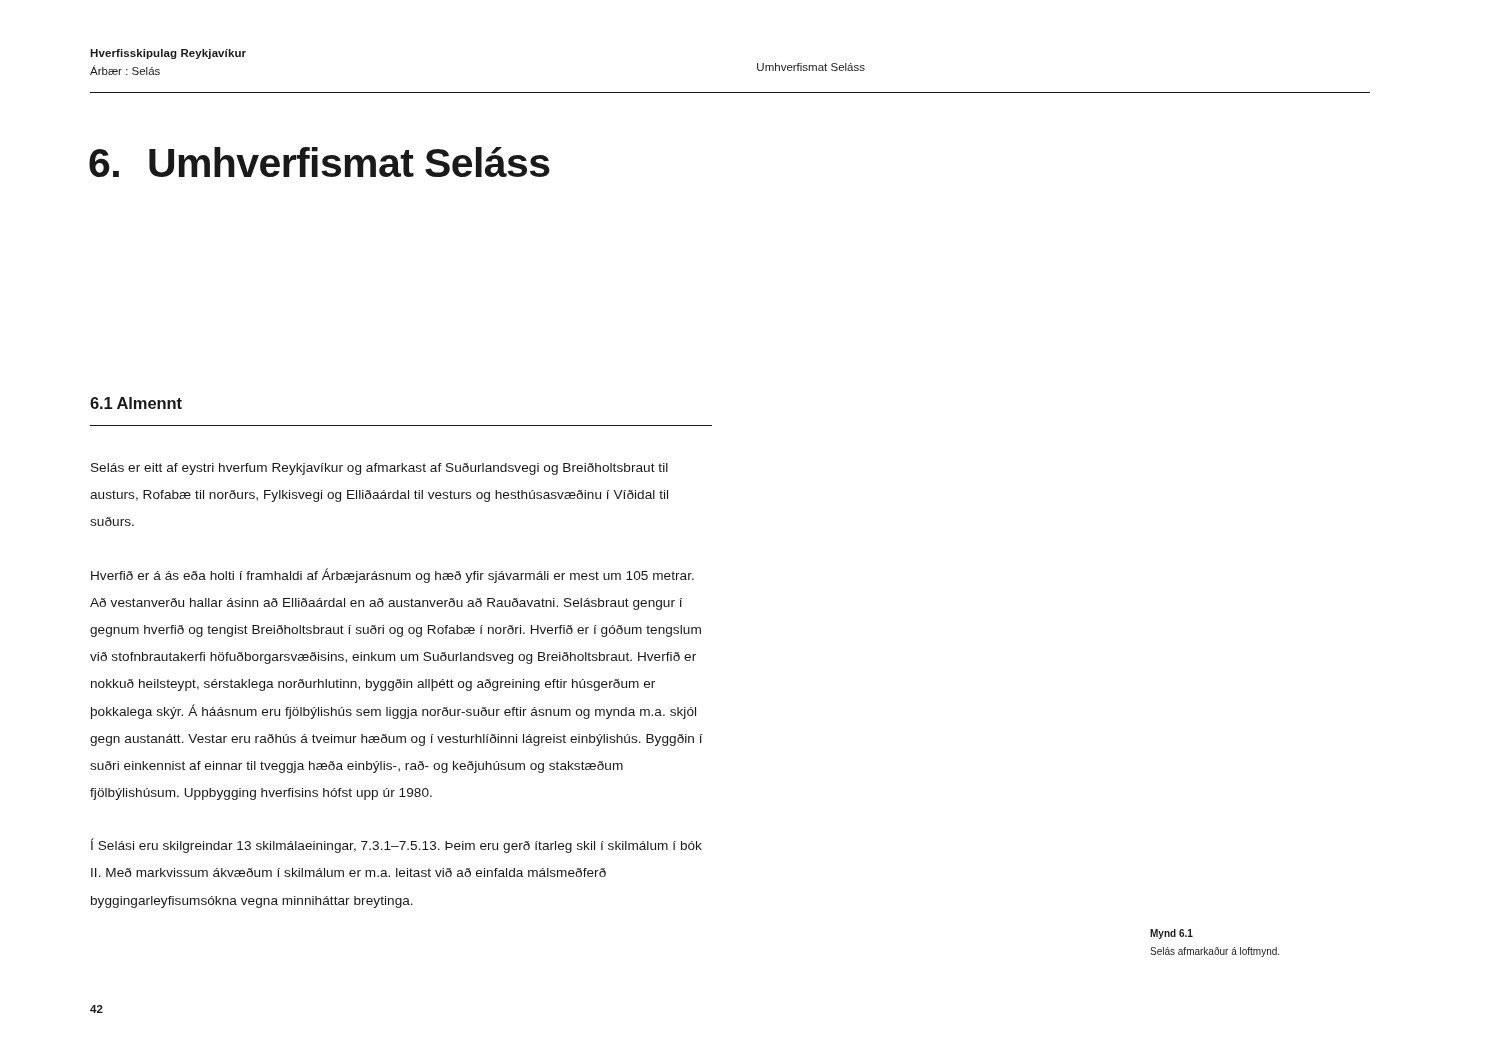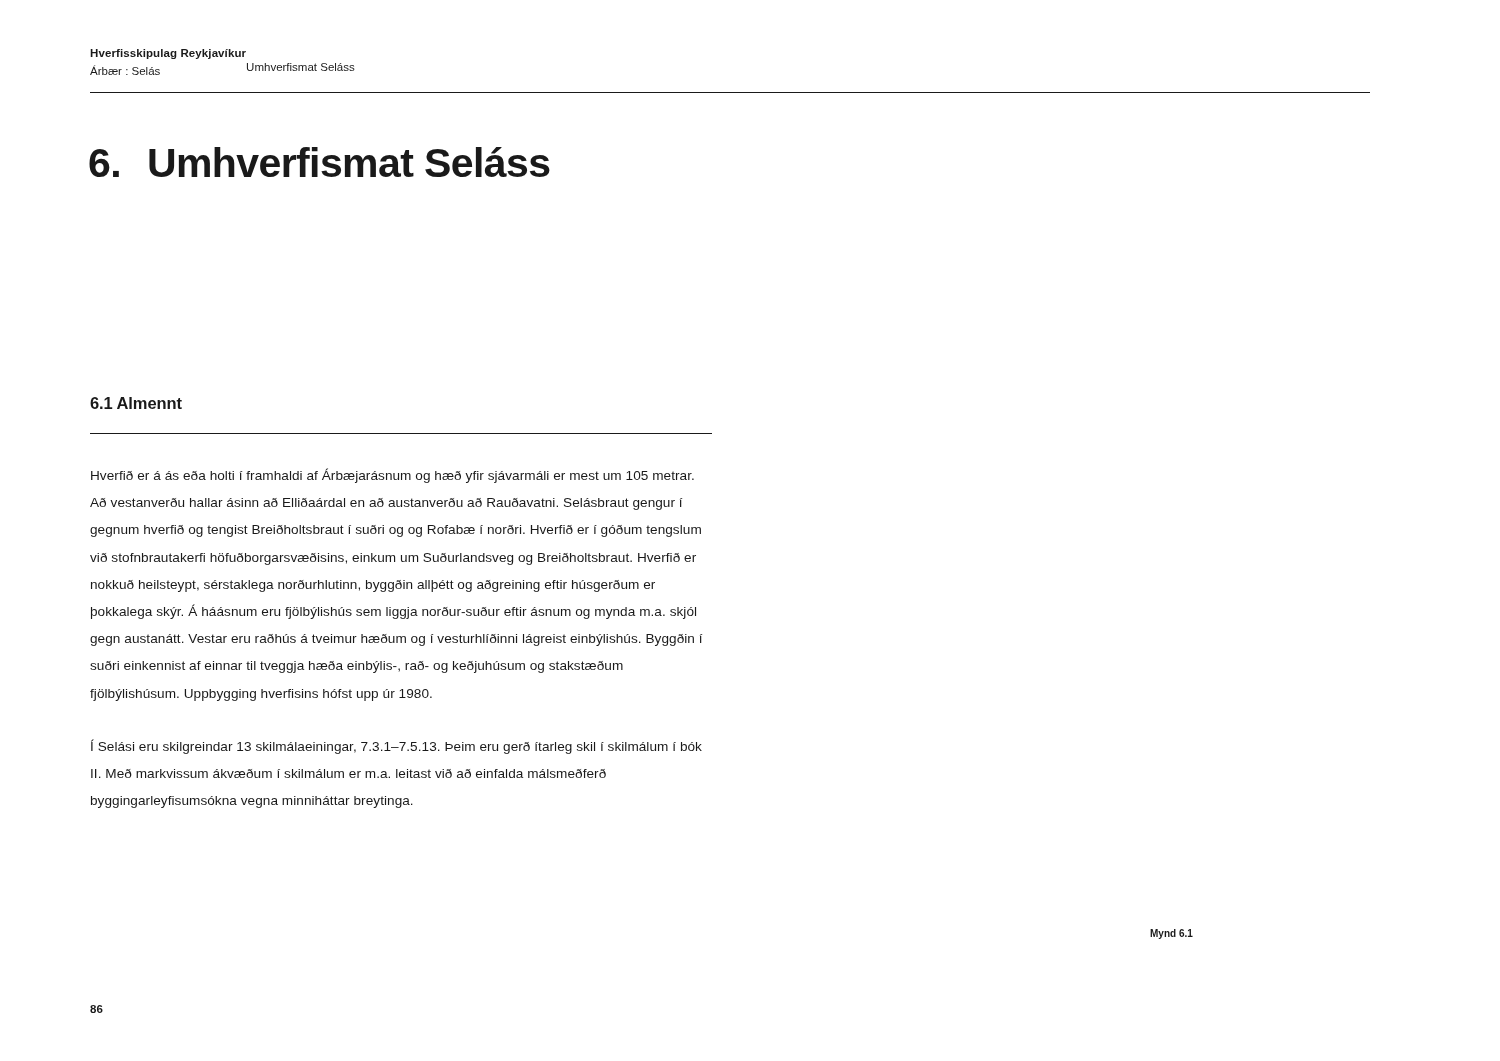--- a/index.html
+++ b/index.html
@@ -20,21 +20,21 @@
     inset: 0;
   }
 
   
   .header {
     position: absolute;
     left: 90px;
     top: 45px;
     width: 1280px;
     display: flex;
-    justify-content: flex-start;
+    justify-content: space-between;
     align-items: flex-start;
   }
   .header-left {
     font-size: 11.5px;
     line-height: 1.55;
   }
   .header-left .line1 {
     font-weight: 700;
     letter-spacing: 0.1px;
   }
@@ -75,21 +75,21 @@
   .section {
     position: absolute;
     left: 90px;
     top: 394px;
     width: 622px;
   }
   .section-heading {
     font-size: 16.5px;
     font-weight: 700;
     letter-spacing: -0.1px;
-    margin: 0 0 20px 0;
+    margin: 0 0 12px 0;
   }
   .section-rule {
     width: 622px;
     height: 1px;
     background: #1a1a1a;
     margin-bottom: 28px;
   }
   .body-par {
     font-size: 13.6px;
     line-height: 2.0;
@@ -142,23 +142,25 @@
   <div class="header-rule"></div>
 
   <div class="chapter-title">
     <span class="chapter-number">6.</span>
     <span class="chapter-text">Umhverfismat Seláss</span>
   </div>
 
   <div class="section">
     <h2 class="section-heading">6.1 Almennt</h2>
     <div class="section-rule"></div>
+    <p class="body-par">Selás er eitt af eystri hverfum Reykjavíkur og afmarkast af Suðurlandsvegi og Breiðholtsbraut til austurs, Rofabæ til norðurs, Fylkisvegi og Elliðaárdal til vesturs og hesthúsasvæðinu í Víðidal til suðurs.</p>
     <p class="body-par">Hverfið er á ás eða holti í framhaldi af Árbæjarásnum og hæð yfir sjávarmáli er mest um 105 metrar. Að vestanverðu hallar ásinn að Elliðaárdal en að austanverðu að Rauðavatni. Selásbraut gengur í gegnum hverfið og tengist Breiðholtsbraut í suðri og og Rofabæ í norðri. Hverfið er í góðum tengslum við stofnbrautakerfi höfuðborgarsvæðisins, einkum um Suðurlandsveg og Breiðholtsbraut. Hverfið er nokkuð heilsteypt, sérstaklega norðurhlutinn, byggðin allþétt og aðgreining eftir húsgerðum er þokkalega skýr. Á háásnum eru fjölbýlishús sem liggja norður-suður eftir ásnum og mynda m.a. skjól gegn austanátt. Vestar eru raðhús á tveimur hæðum og í vesturhlíðinni lágreist einbýlishús. Byggðin í suðri einkennist af einnar til tveggja hæða einbýlis-, rað- og keðjuhúsum og stakstæðum fjölbýlishúsum. Uppbygging hverfisins hófst upp úr 1980.</p>
     <p class="body-par">Í Selási eru skilgreindar 13 skilmálaeiningar, 7.3.1–7.5.13. Þeim eru gerð ítarleg skil í skilmálum í bók II. Með markvissum ákvæðum í skilmálum er m.a. leitast við að einfalda málsmeðferð byggingarleyfisumsókna vegna minniháttar breytinga.</p>
   </div>
 
   <div class="figure-caption">
     <div class="fig-label">Mynd 6.1</div>
+    <div class="fig-text">Selás afmarkaður á loftmynd.</div>
   </div>
 
-  <div class="page-number">86</div>
+  <div class="page-number">42</div>
 
 </div>
 
 </body></html>

